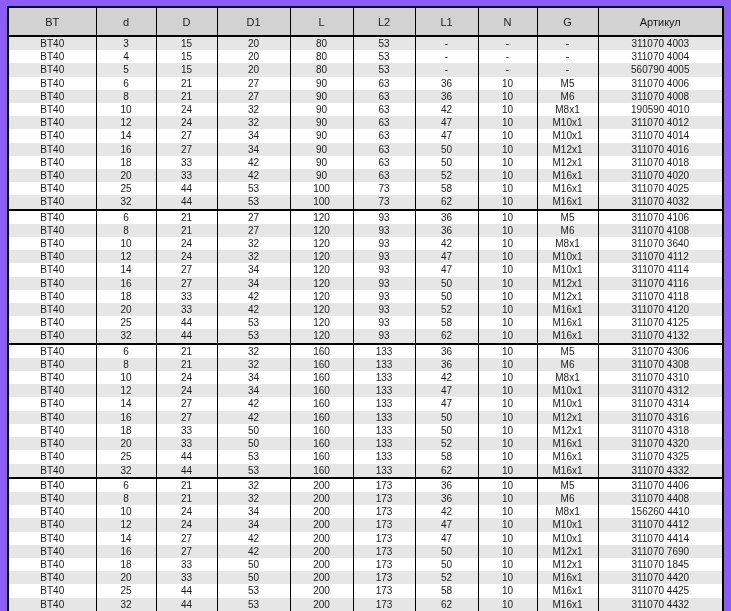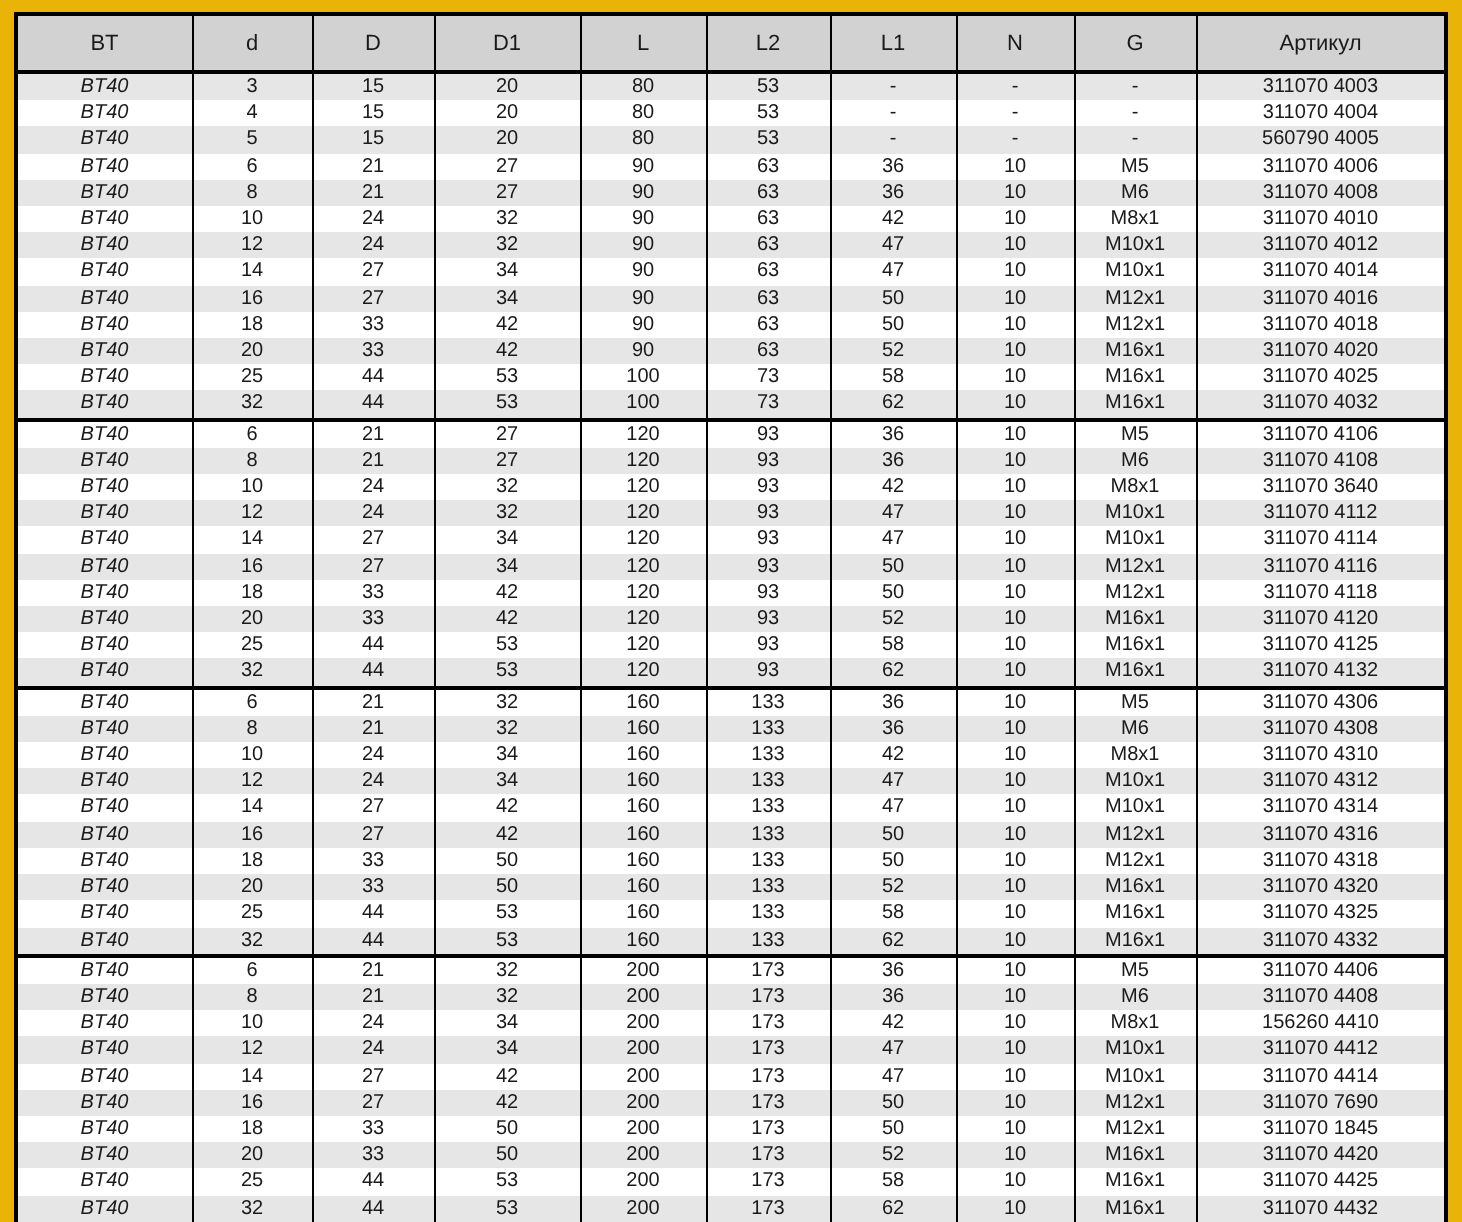--- a/index.html
+++ b/index.html
@@ -6,21 +6,21 @@
     margin: 0;
     padding: 0;
     background: #ffffff;
     font-family: "Liberation Sans", sans-serif;
   }
   .page {
     width: 731px;
     height: 611px;
     box-sizing: border-box;
     padding: 6px 7px;
-    background: #eab308;
+    background: #8b5cf6;
   }
   table.spec {
     border-collapse: collapse;
     table-layout: fixed;
     width: 717px;
     border: 2px solid #000000;
   }
   table.spec th {
     background: var(--header-bg, #d2d2d2);
     border-left: 1px solid #000000;
@@ -38,21 +38,21 @@
     font-size: 10px;
     color: #1a1a1a;
     text-align: center;
     height: 13.2px;
     line-height: 13.2px;
     padding: 0;
     white-space: nowrap;
     overflow: hidden;
     background: #ffffff;
   }
-  table.spec td:first-child { border-left: none; font-style: italic; }
+  table.spec td:first-child { border-left: none; }
   table.spec tr.odd td { background: var(--stripe-bg, #e6e6e6); }
   table.spec tr.group-start td { border-top: 2px solid #000000; }
 </style>
 </head>
 <body>
 
 <div class="page">
   <table class="spec">
     <colgroup>
       <col style="width:88px">
@@ -144,21 +144,21 @@
         <tr>
           <td>BT40</td>
           <td>10</td>
           <td>24</td>
           <td>32</td>
           <td>90</td>
           <td>63</td>
           <td>42</td>
           <td>10</td>
           <td>M8x1</td>
-          <td>311070 4010</td>
+          <td>190590 4010</td>
         </tr>
         <tr class="odd">
           <td>BT40</td>
           <td>12</td>
           <td>24</td>
           <td>32</td>
           <td>90</td>
           <td>63</td>
           <td>47</td>
           <td>10</td>

